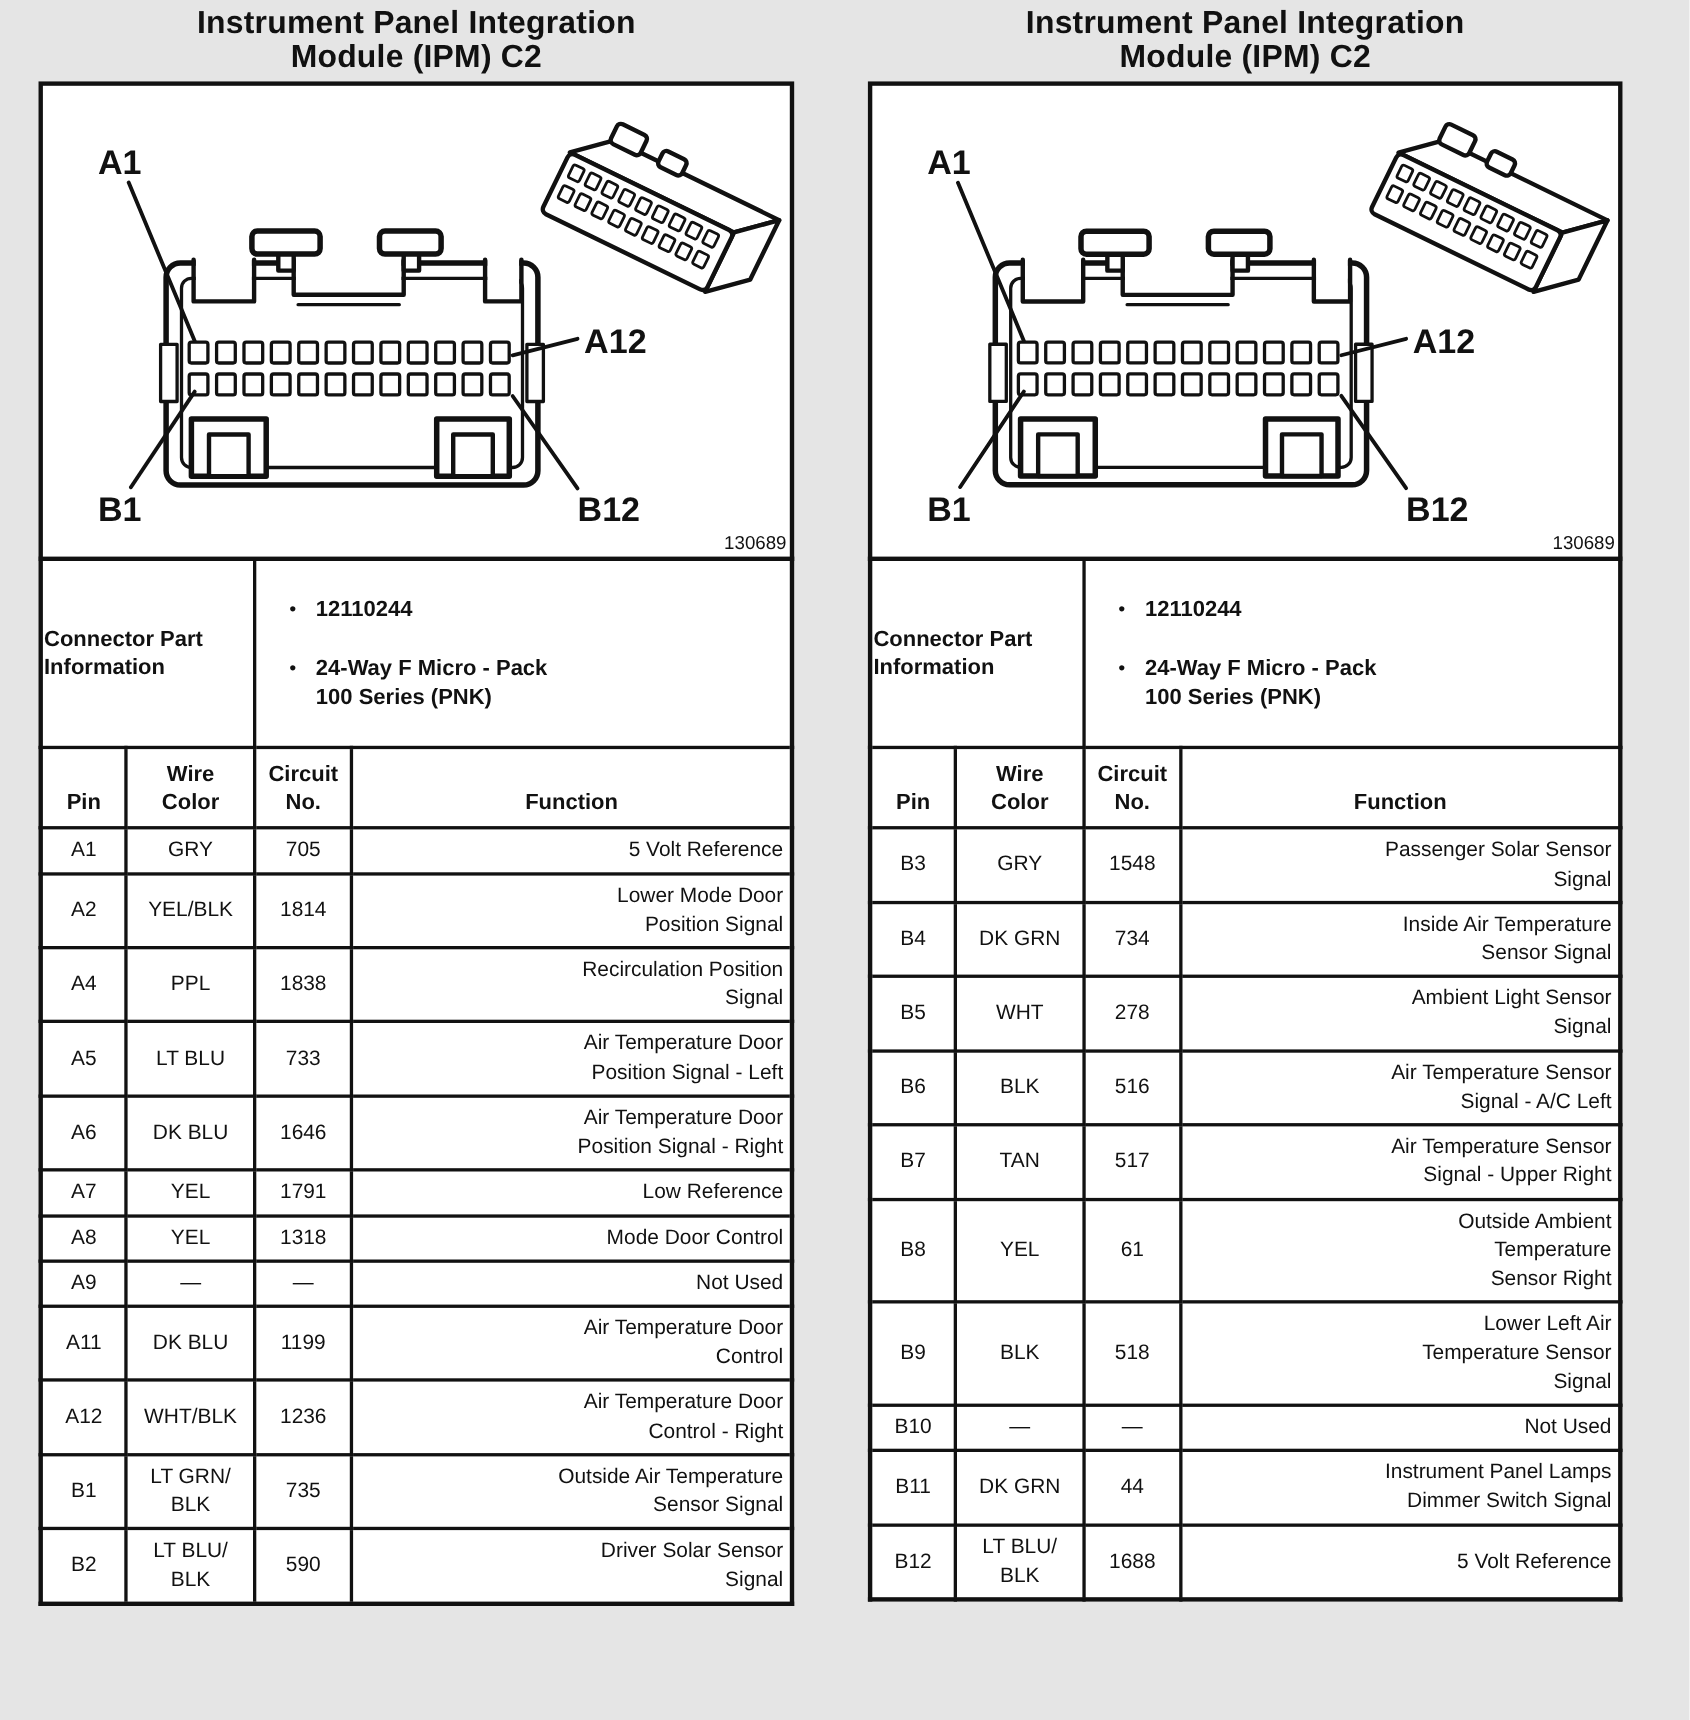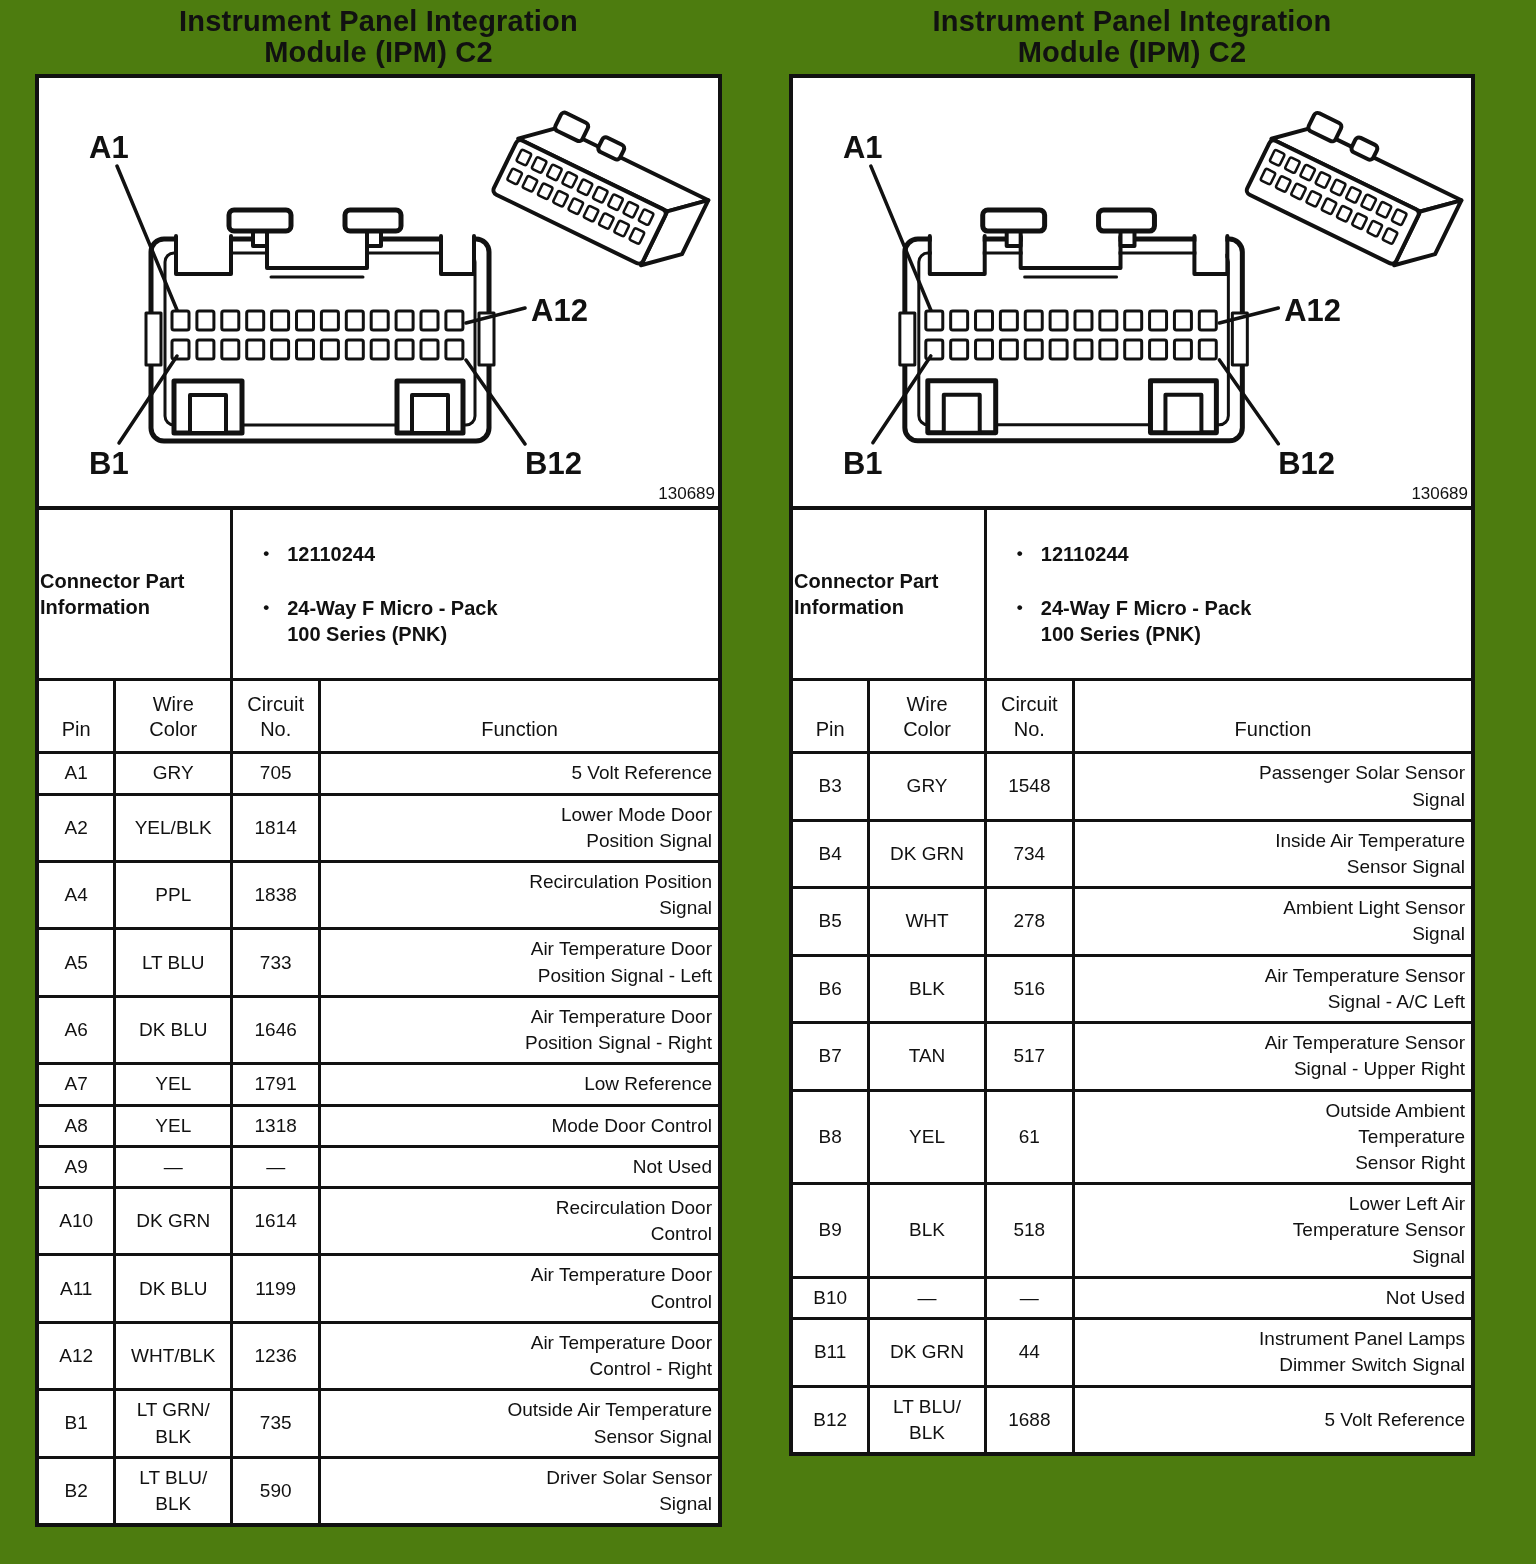--- a/index.html
+++ b/index.html
@@ -1,35 +1,35 @@
 <!DOCTYPE html>
 <html><head>
 <meta charset="utf-8">
 <style>
   html,body{margin:0;padding:0;background:#fff;}
-  #page{position:relative;width:1536px;height:1564px;background:#4d7c0f;overflow:hidden;
+  #page{position:relative;width:1536px;height:1564px;background:#e5e5e5;overflow:hidden;
         font-family:"Liberation Sans",sans-serif;color:#111;}
   .panel{position:absolute;top:4px;}
   .panel.left{left:35px;width:687px;}
   .panel.right{left:789px;width:686px;}
   .panel-title{font-size:29px;font-weight:700;text-align:center;line-height:1.07;
                margin:2px 0 6px 0;white-space:pre-line;letter-spacing:.2px;color:#111;}
   .diagram-box{border:4px solid #111;height:436px;position:relative;background:#fff;box-sizing:border-box;}
   .diagram-box svg{display:block;width:100%;height:100%;}
   svg text.pinlabel{font-family:"Liberation Sans",sans-serif;font-size:31px;font-weight:700;fill:#111;}
   svg text.fignum{font-family:"Liberation Sans",sans-serif;font-size:17px;fill:#111;}
   table.pin-table{border-collapse:collapse;width:100%;border:4px solid #111;background:#fff;
                   table-layout:fixed;margin-top:-4px;}
   table.pin-table th,table.pin-table td{border:3px solid #111;white-space:pre-line;color:#111;}
   td.partinfo-label{font-weight:700;font-size:20px;text-align:left;vertical-align:middle;
                     height:99px;line-height:1.32;}
   td.partinfo-bullets{padding:8px 8px 8px 30px;vertical-align:middle;}
   .bullet-row{display:flex;align-items:flex-start;font-weight:700;font-size:20px;line-height:1.3;margin:5px 0;}
   .bullet-dot{width:24px;font-size:17px;line-height:1.55;}
-  table.pin-table th{font-weight:400;font-size:20px;vertical-align:bottom;text-align:center;
+  table.pin-table th{font-weight:700;font-size:20px;vertical-align:bottom;text-align:center;
                      padding:6px 4px 9px 4px;height:55px;line-height:1.25;}
   table.pin-table td.c-pin,table.pin-table td.c-wire_color,table.pin-table td.c-circuit_no{
       font-size:19px;line-height:1.38;padding:6px 4px;text-align:center;vertical-align:middle;}
   table.pin-table td.c-function{font-size:19px;line-height:1.38;padding:6px 6px 6px 11px;
       text-align:right;vertical-align:middle;}
 </style>
 </head>
 <body>
 
 <div id="page">
@@ -212,27 +212,20 @@
             <td class="c-pin">A8</td>
             <td class="c-wire_color">YEL</td>
             <td class="c-circuit_no">1318</td>
             <td class="c-function">Mode Door Control</td>
           </tr>
           <tr>
             <td class="c-pin">A9</td>
             <td class="c-wire_color">—</td>
             <td class="c-circuit_no">—</td>
             <td class="c-function">Not Used</td>
-          </tr>
-          <tr>
-            <td class="c-pin">A10</td>
-            <td class="c-wire_color">DK GRN</td>
-            <td class="c-circuit_no">1614</td>
-            <td class="c-function">Recirculation Door
-Control</td>
           </tr>
           <tr>
             <td class="c-pin">A11</td>
             <td class="c-wire_color">DK BLU</td>
             <td class="c-circuit_no">1199</td>
             <td class="c-function">Air Temperature Door
 Control</td>
           </tr>
           <tr>
             <td class="c-pin">A12</td>

